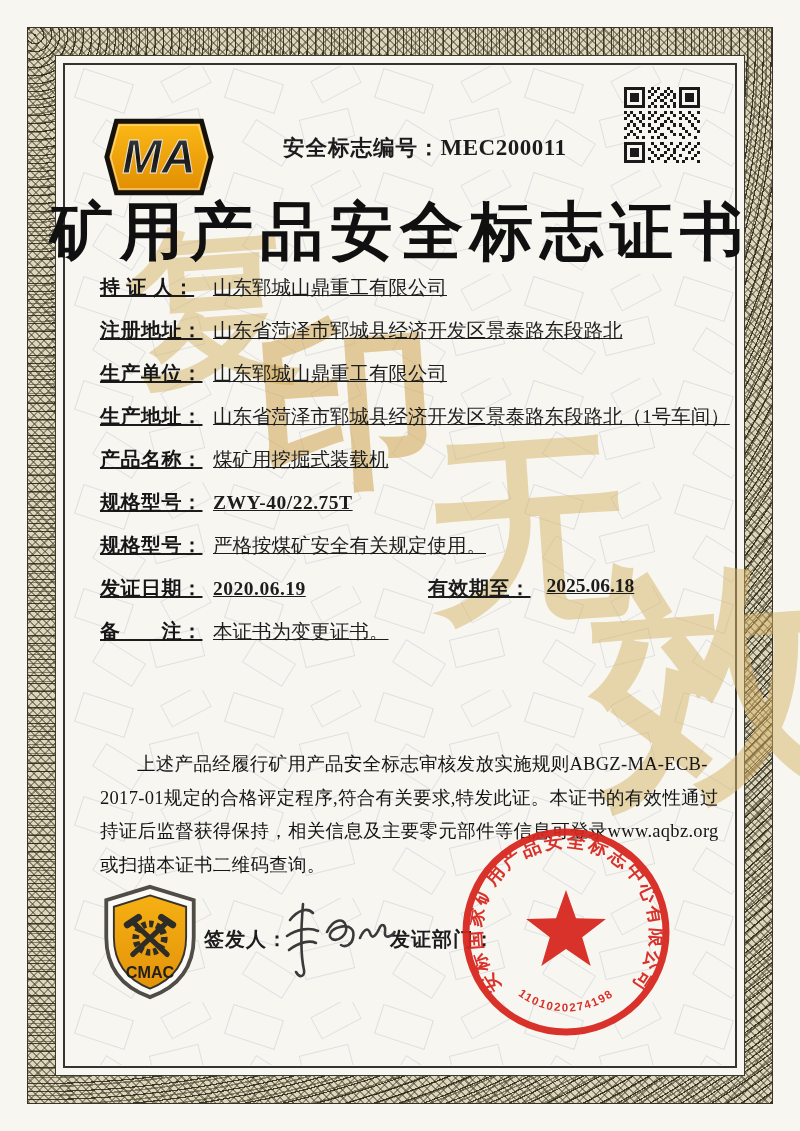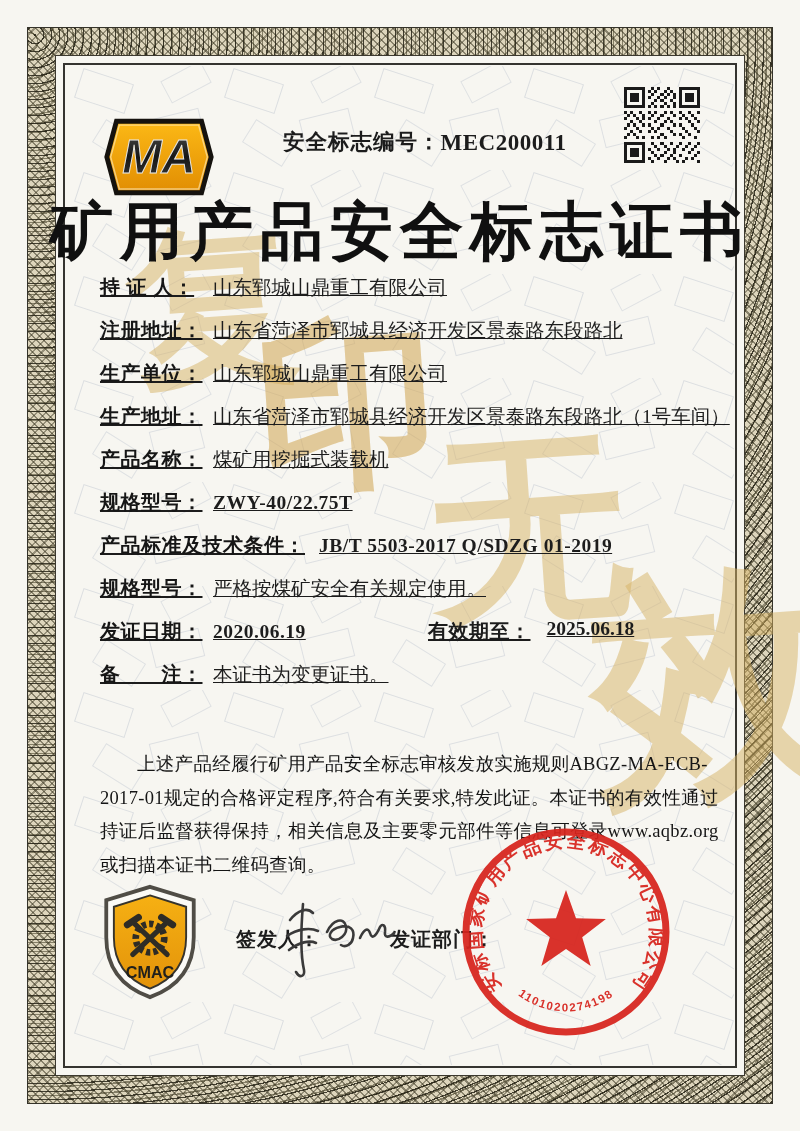--- a/index.html
+++ b/index.html
@@ -14,21 +14,21 @@
       repeating-linear-gradient(-45deg, rgba(52,48,28,.42) 0 1.5px, rgba(0,0,0,0) 1.5px 6.5px),
       #ddd5bc;}
   .band-inner{position:absolute;inset:55px;background:#f7f6f1;border:1px solid #3c392f;}
   .frame{position:absolute;inset:63px;border:2.5px solid #353430;}
   .texture{position:absolute;inset:66px;z-index:0;opacity:.55;}
   
   .wm{position:absolute;z-index:1;font-family:"Liberation Serif",serif;font-weight:700;
       color:rgba(213,178,100,.50);line-height:1;pointer-events:none;transform:rotate(-4deg);}
   
   .ma-badge{position:absolute;left:101px;top:114px;z-index:2;}
-  .cert-line{position:absolute;left:283px;top:127px;z-index:2;display:flex;align-items:flex-end;}
+  .cert-line{position:absolute;left:283px;top:133px;z-index:2;display:flex;align-items:center;}
   .cert-lbl{font-size:21.5px;font-weight:700;letter-spacing:1px;}
   .cert-val{font-family:"Liberation Serif",serif;font-size:23px;font-weight:700;letter-spacing:.5px;}
   .qr{position:absolute;left:624px;top:87px;z-index:2;}
   .title{position:absolute;left:0;right:0;top:189px;z-index:2;text-align:center;
          font-size:63px;font-weight:900;letter-spacing:7px;color:#101010;}
   
   .fields{position:absolute;left:100px;right:70px;top:274px;z-index:2;text-decoration:underline;}
   .row{display:flex;align-items:flex-start;margin-bottom:16px;}
   .lbl{flex:0 0 113px;font-size:20px;font-weight:700;white-space:nowrap;letter-spacing:.5px;color:#161616;}
   .row.wide .lbl{flex-basis:auto;margin-right:14px;}
@@ -36,21 +36,21 @@
   .val.num{font-weight:700;letter-spacing:.5px;}
   .dates .val{flex:0 0 215px;}
   .lbl2{font-size:20px;font-weight:700;white-space:nowrap;letter-spacing:.5px;}
   .val2{font-family:"Liberation Serif",serif;font-size:19.5px;font-weight:700;margin-left:16px;}
   
   .statement{position:absolute;left:100px;right:74px;top:748px;z-index:2;
              font-family:"Liberation Serif",serif;font-size:18.5px;line-height:33.5px;
              text-indent:2em;color:#151515;letter-spacing:.3px;}
   
   .cmac{position:absolute;left:97px;top:884px;z-index:2;}
-  .signer{position:absolute;left:236px;top:926px;z-index:2;font-size:20px;font-weight:700;letter-spacing:1px;}
+  .signer{position:absolute;left:204px;top:926px;z-index:2;font-size:20px;font-weight:700;letter-spacing:1px;}
   .sig{position:absolute;left:280px;top:892px;z-index:4;}
   .issuer{position:absolute;left:390px;top:926px;z-index:2;font-size:20px;font-weight:700;letter-spacing:1px;}
   .stamp{position:absolute;left:452px;top:818px;z-index:5;opacity:.93;}
 </style>
 </head>
 <body>
 
 <div class="page">
 
   <div class="band"></div>
@@ -136,24 +136,20 @@
       <span class="val">山东省菏泽市郓城县经济开发区景泰路东段路北（1号车间）</span>
     </div>
     <div class="row">
       <span class="lbl">产品名称：</span>
       <span class="val">煤矿用挖掘式装载机</span>
     </div>
     <div class="row">
       <span class="lbl">规格型号：</span>
       <span class="val num">ZWY-40/22.75T</span>
     </div>
-    <div class="row wide">
-      <span class="lbl">产品标准及技术条件：</span>
-      <span class="val num">JB/T 5503-2017 Q/SDZG 01-2019</span>
-    </div>
     <div class="row">
       <span class="lbl">规格型号：</span>
       <span class="val">严格按煤矿安全有关规定使用。</span>
     </div>
     <div class="row dates">
       <span class="lbl">发证日期：</span>
       <span class="val num">2020.06.19</span>
       <span class="lbl2">有效期至：</span>
       <span class="val2">2025.06.18</span>
     </div>

